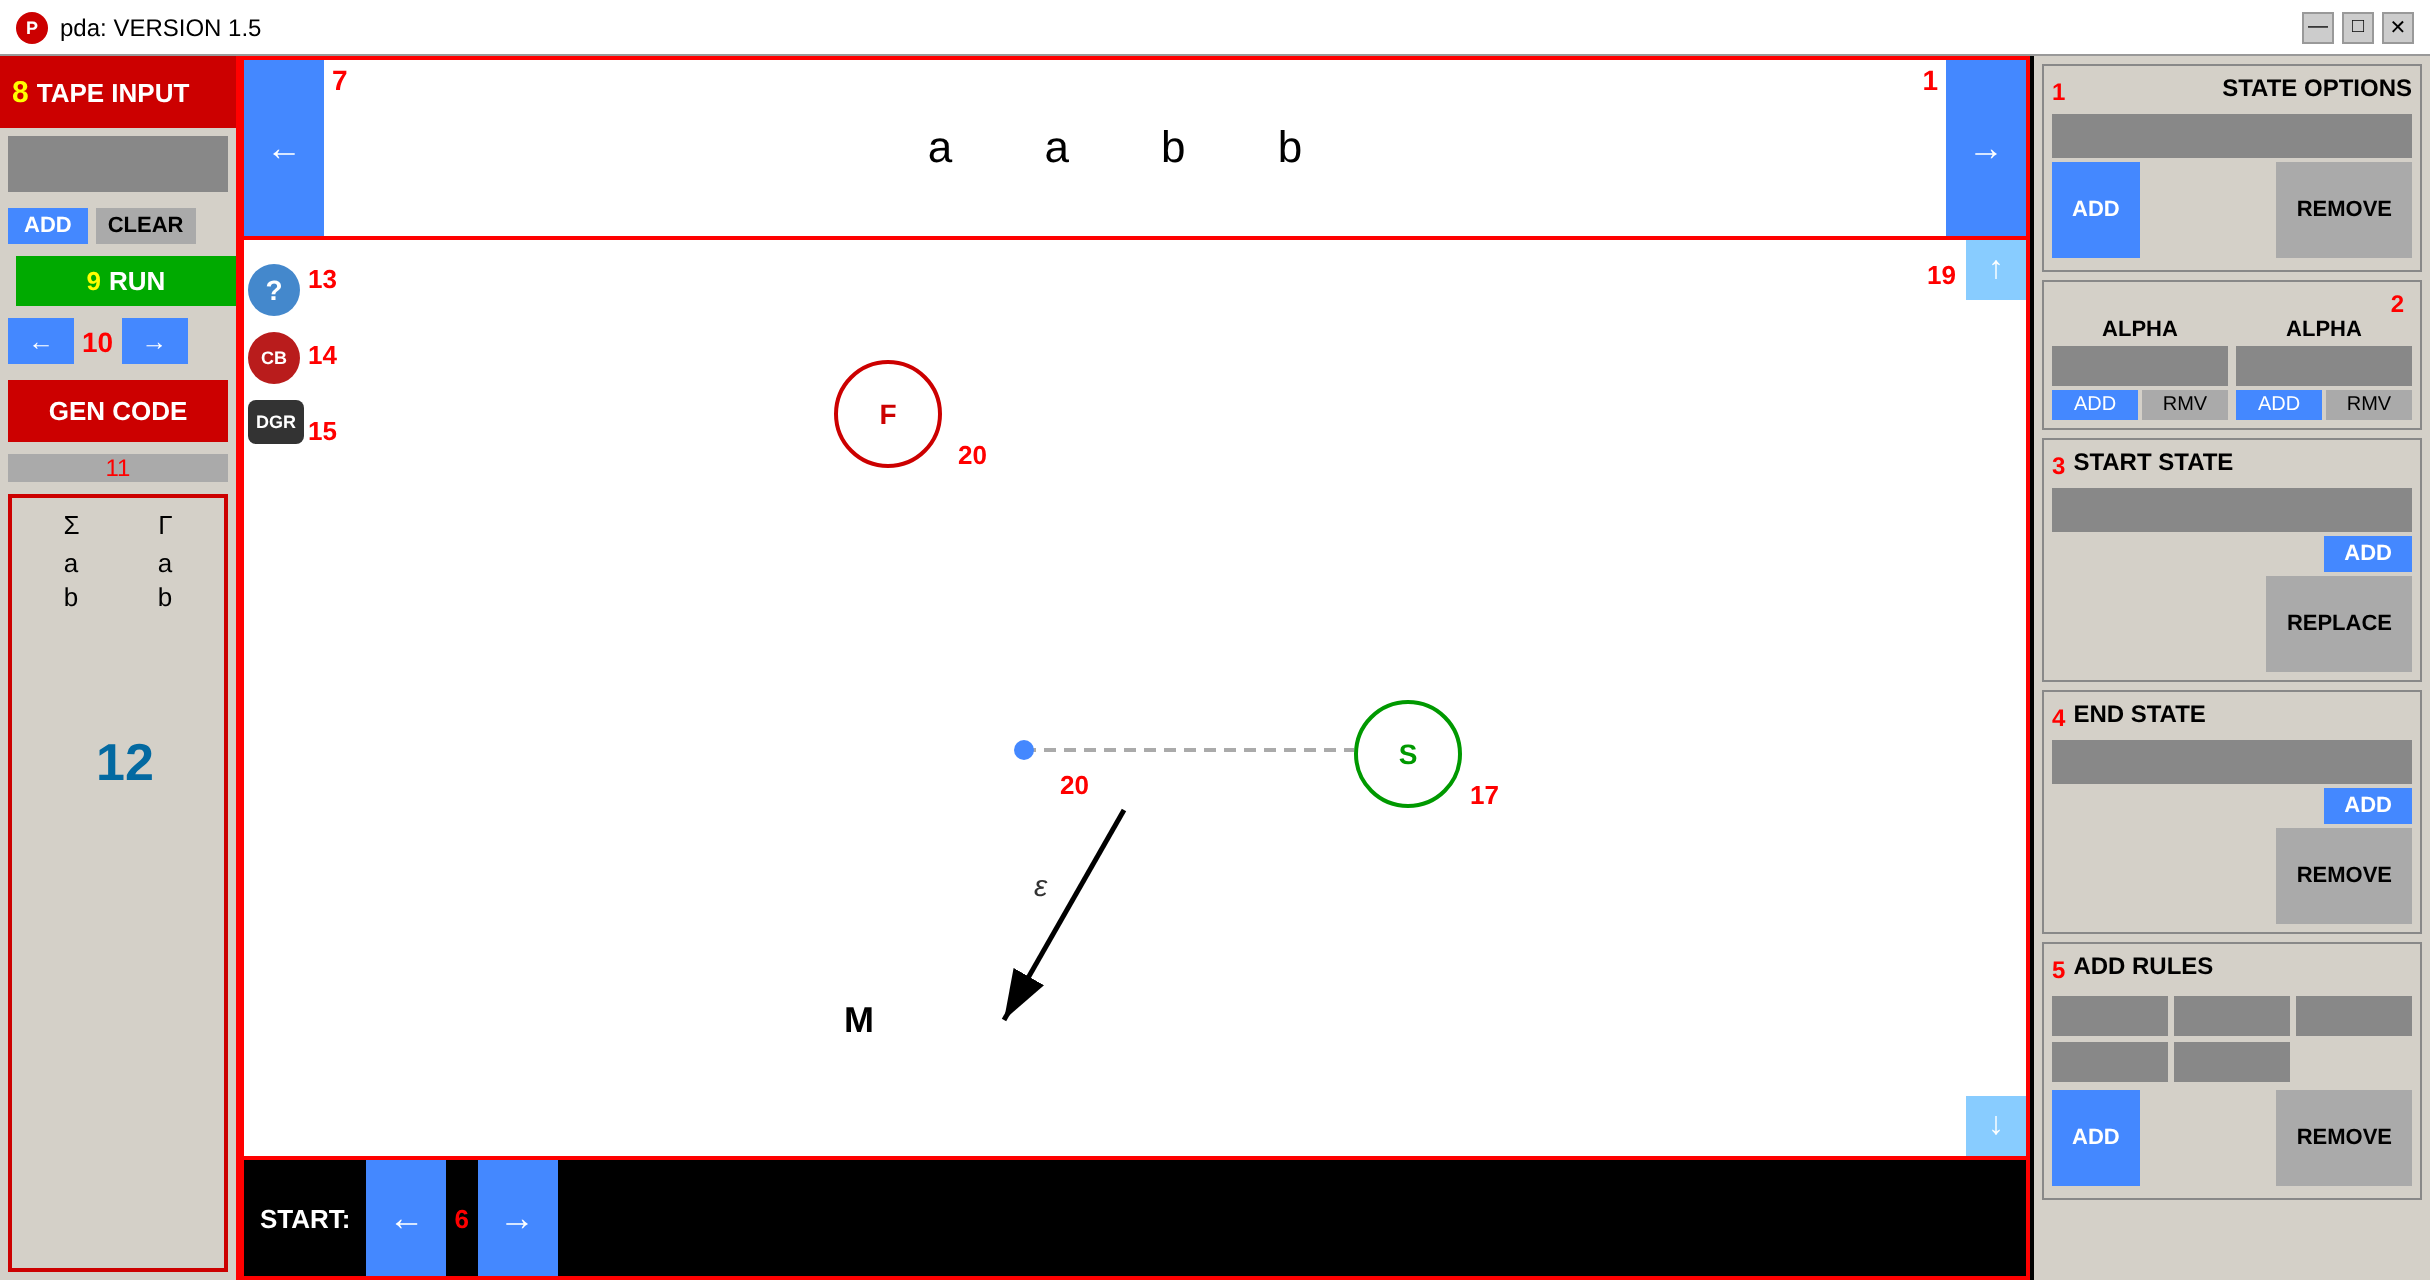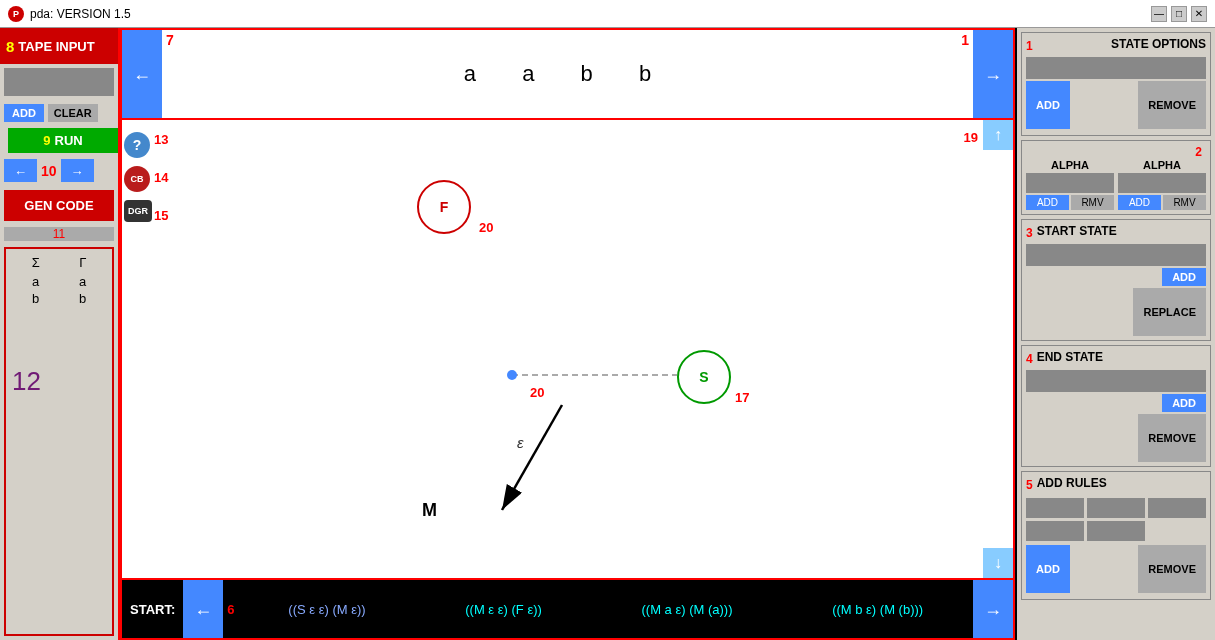--- a/index.html
+++ b/index.html
@@ -188,21 +188,21 @@
       <div style="display:flex; justify-content:space-around;">
         <div class="alpha-col">
           <span>a</span>
           <span>b</span>
         </div>
         <div class="alpha-col">
           <span>a</span>
           <span>b</span>
         </div>
       </div>
-      <div style="color:#701a75; font-weight:normal; font-size:26px; margin-top:60px; text-align:left;">12</div>
+      <div style="color:#0369a1; font-weight:bold; font-size:26px; margin-top:60px; text-align:left;margin-left:36px;">12</div>
     </div>
   </div>
 
   <div class="center-panel">
 
     <div class="tape-area">
       <button class="tape-left-btn">←</button>
       <span class="tape-num-7">7</span>
       <div class="tape-content">a  a  b  b</div>
       <span class="tape-num-1">1</span>
@@ -249,26 +249,20 @@
 
         <text x="395" y="328" font-size="15" font-style="italic" fill="#333">ε</text>
       </svg>
 
     </div>
 
     <div class="rules-area">
       <span class="rules-label">START:</span>
       <button class="rules-left-btn">←</button>
       <span class="rules-num-6">6</span>
-      <div class="rules-content">
-        <span class="rule-item">((S ε ε) (M ε))</span>
-        <span class="rule-item">((M ε ε) (F ε))</span>
-        <span class="rule-item">((M a ε) (M (a)))</span>
-        <span class="rule-item">((M b ε) (M (b)))</span>
-      </div>
       <button class="rules-right-btn">→</button>
     </div>
 
   </div>
 
   <div class="right-panel">
 
     <div class="section">
       <div style="display:flex; justify-content:space-between; align-items:center;">
         <span class="section-num">1</span>

